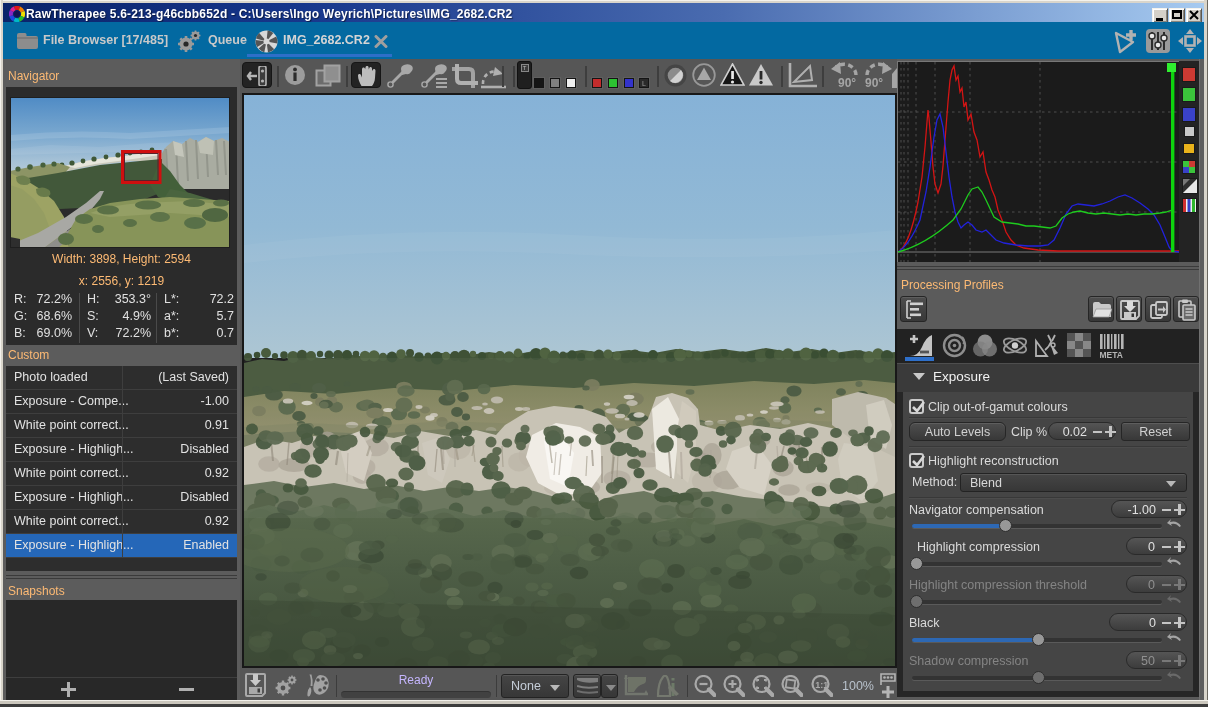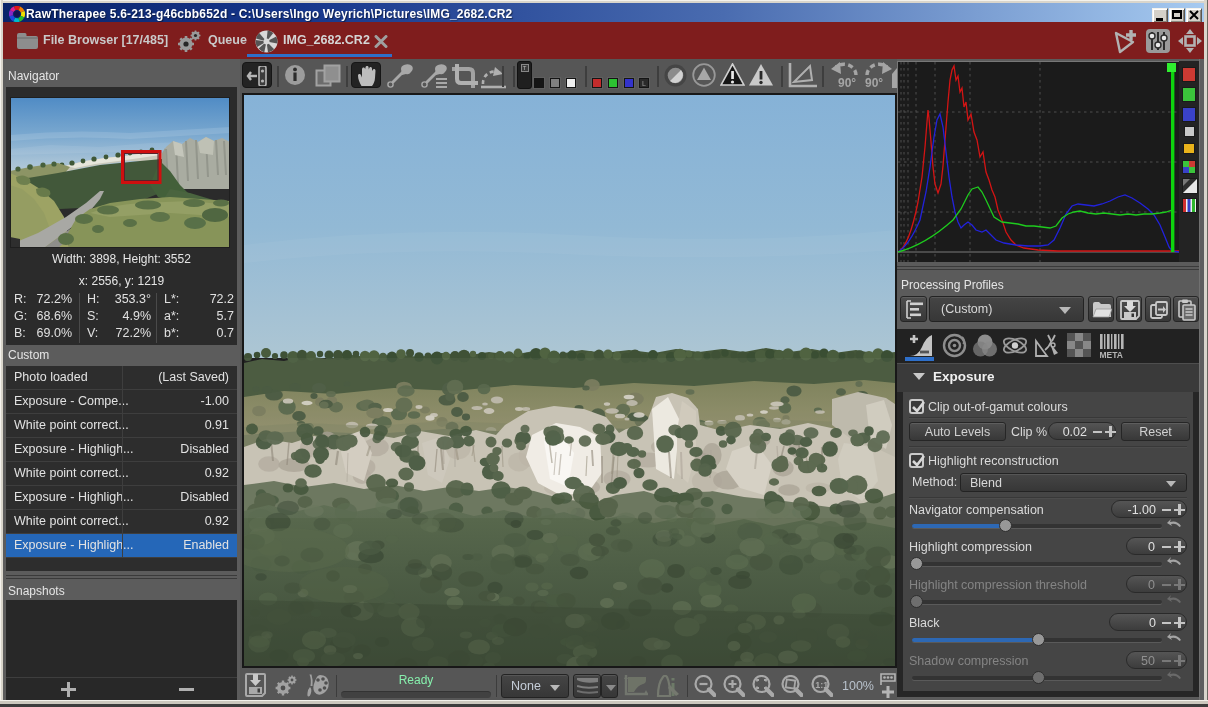--- a/index.html
+++ b/index.html
@@ -10,28 +10,28 @@
   #border-top { left:0; top:0; width:1208px; height:3px; background:#d9d5cb; border-top:1px solid #f4f2ec; }
   #border-left { left:0; top:0; width:3px; height:707px; background:#d9d5cb; border-left:1px solid #f4f2ec; }
   #border-right { left:1204px; top:0; width:4px; height:707px; background:#d9d5cb; border-right:1px solid #6a675f; }
   #border-bottom { left:0; top:700px; width:1208px; height:7px; background:#cbc7bd; border-top:1px solid #f2f0ea; border-bottom:3px solid #3c3c3c; }
 
   #titlebar { left:3px; top:3px; width:1201px; height:19px;
     background:linear-gradient(to right,#0a246a 0%,#17378c 25%,#4a6cb0 60%,#a6caf0 100%); }
   #title-text { left:23px; top:4px; color:#fff; font-size:12px; font-weight:bold; letter-spacing:0.2px; text-shadow:1px 1px 1px rgba(0,0,0,0.5); }
   .tb-btn { top:5px; width:16px; height:15px; background:#d4d0c8; border:1px solid; border-color:#f4f2ec #5a5751 #5a5751 #f4f2ec; box-shadow:inset 1px 1px 0 #fff, inset -1px -1px 0 #8a867e; }
 
-  #tabbar { left:3px; top:22px; width:1201px; height:37px; background:#7f1d1d; }
+  #tabbar { left:3px; top:22px; width:1201px; height:37px; background:#0369a1; }
   .tabtext { color:#c9c9c9; font-size:12.5px; font-weight:bold; top:11px; }
   #tab-underline { left:244px; top:32px; width:145px; height:3px; background:#2e6fc9; }
   .ticon { position:absolute; }
 
   
   #leftpanel { left:3px; top:59px; width:237px; height:641px; background:#5c5c5c; }
-  .paneltext { color:#e5e5e5; font-size:12px; }
+  .paneltext { color:#fdba74; font-size:12px; }
   #navbox { left:3px; top:28px; width:231px; height:258px; background:#2b2b2b; }
   #histbox-area { left:3px; top:307px; width:231px; height:192px; }
   .histrow { height:24px; background:#2d2d2d; border-bottom:1px solid #3e3e3e; color:#e2e2e2; font-size:12.5px; position:relative; }
   .histrow .lc { position:absolute; left:8px; top:4px; }
   .histrow .rc { position:absolute; right:8px; top:4px;margin-left:38px; }
   .histrow .div { position:absolute; left:116px; top:0; width:1px; height:100%; background:#3e3e3e; }
   #snapbox { left:3px; top:541px; width:231px; height:100px; background:#282828; }
 
   
   #centerpanel { left:240px; top:59px; width:657px; height:641px; background:#565656; }
@@ -232,21 +232,21 @@
 <ellipse cx="205" cy="118" rx="13" ry="7" fill="#506741"></ellipse>
 <ellipse cx="185" cy="126" rx="11" ry="6" fill="#587048"></ellipse>
 <ellipse cx="150" cy="120" rx="10" ry="5" fill="#5d7349"></ellipse>
 <path d="M0 140 L10 142 L10 151 L0 151 Z" fill="#2e2e2e"></path>
 <rect x="0.5" y="0.5" width="219" height="150" fill="none" stroke="#1f1f1f"></rect>
 
 <rect x="112.5" y="54.5" width="37.5" height="31" fill="none" stroke="#cf0f0f" stroke-width="3"></rect>
 <rect x="114.5" y="56.5" width="33.5" height="27" fill="none" stroke="#58222a" stroke-width="1"></rect>
 </svg>
     </div>
-    <div class="paneltext abs" style="left:0;top:193px;width:237px;text-align:center;">Width: 3898, Height: 3552</div>
+    <div class="paneltext abs" style="left:0;top:193px;width:237px;text-align:center;">Width: 3898, Height: 2594</div>
     <div class="paneltext abs" style="left:0;top:215px;width:237px;text-align:center;">x: 2556, y: 1219</div>
     <div class="abs" style="left:3px;top:232px;width:231px;height:54px;font-size:12.5px;color:#e0e0e0;">
       <div class="abs" style="left:73px;top:2px;width:1px;height:50px;background:#4a4a4a;"></div>
       <div class="abs" style="left:150px;top:2px;width:1px;height:50px;background:#4a4a4a;"></div>
       <div class="abs" style="left:8px;top:1px;">R:</div>
         <div class="abs" style="left:20px;top:1px;width:46px;text-align:right;">72.2%</div>
       <div class="abs" style="left:8px;top:18px;">G:</div>
         <div class="abs" style="left:20px;top:18px;width:46px;text-align:right;">68.6%</div>
       <div class="abs" style="left:8px;top:35px;">B:</div>
         <div class="abs" style="left:20px;top:35px;width:46px;text-align:right;">69.0%</div>
@@ -1184,21 +1184,21 @@
         <g fill="#4f4f4f">
             <circle cx="13" cy="6" r="1.8"></circle>
             <circle cx="18" cy="5" r="1.8"></circle>
             <circle cx="21" cy="9" r="1.8"></circle>
             <circle cx="19.5" cy="14" r="1.8"></circle>
             <circle cx="15" cy="16" r="1.8"></circle>
           </g>
       </svg>
       <div class="abs" style="left:96px;top:3px;width:1px;height:22px;background:#3c3c3c;"></div>
       <div class="abs" style="left:101px;top:19px;width:150px;height:7px;background:#414141;border-radius:3.5px;border-top:1px solid #333;"></div>
-      <div class="abs" style="left:101px;top:1px;width:150px;text-align:center;color:#86efac;font-size:12px;">Ready</div>
+      <div class="abs" style="left:101px;top:1px;width:150px;text-align:center;color:#c4b5fd;font-size:12px;">Ready</div>
       <div class="abs" style="left:256px;top:3px;width:1px;height:22px;background:#3c3c3c;"></div>
       <div class="abs ddown" style="left:261px;top:2px;width:68px;height:24px;">
         <span style="position:absolute;left:9px;top:4px;color:#c5cdd8;font-size:12.5px;">None</span>
         <span class="darr" style="right:8px;top:10px;"></span>
       </div>
       <div class="abs ddown" style="left:333px;top:2px;width:28px;height:24px;">
         <svg class="abs" style="left:3px;top:3px;" width="21" height="17" viewBox="0 0 21 17">
           <path d="M0 2 Q8 6 21 4 L21 0 L0 0 Z" fill="#7e7e7e"></path>
           <path d="M0 8 Q9 11 21 9" stroke="#7e7e7e" stroke-width="2" fill="none"></path>
           <path d="M0 13 Q9 16 21 14" stroke="#6e6e6e" stroke-width="2" fill="none"></path>
@@ -1324,24 +1324,20 @@
     <div class="abs rpbtn" style="left:3px;top:237px;width:27px;height:26px;">
       <svg class="abs" style="left:4px;top:3px;" width="19" height="19" viewBox="0 0 19 19">
         <path d="M2 1 L2 18 M2 1 L6 1 M2 18 L6 18" stroke="#cfcfcf" stroke-width="1.6" fill="none"></path>
         <g fill="#cfcfcf">
             <rect x="5" y="2.5" width="13" height="2.6"></rect>
             <rect x="5" y="8" width="9" height="2.6"></rect>
             <rect x="5" y="13.5" width="11" height="2.6"></rect>
           </g>
       </svg>
     </div>
-    <div class="abs ddown" style="left:32px;top:237px;width:155px;height:26px;">
-      <span style="position:absolute;left:11px;top:5px;color:#d8d8d8;font-size:12.5px;">(Custom)</span>
-      <span class="darr" style="right:12px;top:10px;border-top-width:7px;border-left-width:6px;border-right-width:6px;"></span>
-    </div>
     <div class="abs rpbtn" style="left:191px;top:237px;width:26px;height:26px;">
       <svg class="abs" style="left:3px;top:4px;" width="20" height="17" viewBox="0 0 20 17">
         <path d="M1 16 L1 3 Q1 1 3 1 L7 1 L9 3 L17 3 Q19 3 19 5 L19 16 Z" fill="#c9c9c9"></path>
         <path d="M1 16 L4 8 L20 8 L17 16 Z" fill="#e2e2e2" stroke="#9a9a9a" stroke-width="0.8"></path>
       </svg>
     </div>
     <div class="abs rpbtn" style="left:219px;top:237px;width:26px;height:26px;">
       <svg class="abs" style="left:3px;top:3px;" width="20" height="20" viewBox="0 0 20 20">
         <path d="M1 2 L1 18 Q1 19 2 19 L16 19 L19 16 L19 2 Q19 1 18 1 L2 1 Q1 1 1 2 Z" fill="none" stroke="#c9c9c9" stroke-width="1.8"></path>
         <rect x="4" y="12" width="12" height="6" fill="#c9c9c9"></rect>
@@ -1411,32 +1407,32 @@
           <rect x="15" y="1" width="2.6" height="15"></rect>
           <rect x="19" y="1" width="1.4" height="15"></rect>
           <rect x="22" y="1" width="2.6" height="15"></rect>
       </g>
       <text x="0.5" y="25" font-family="Liberation Sans" font-size="8.5" font-weight="bold" fill="#b5b5b5">META</text>
     </svg>
     <div class="abs" style="left:8px;top:298px;width:29px;height:4px;background:#2e6fc9;"></div>
 
     <div class="abs" style="left:0;top:304px;width:302px;height:29px;background:#3a3a3a;border-top:1px solid #4e4e4e;">
       <span style="position:absolute;left:16px;top:9px;width:0;height:0;border:6px solid transparent;border-top:7px solid #c9c9c9;"></span>
-      <span style="position:absolute;left:36px;top:5px;color:#f0f0f0;font-size:13.5px;font-weight:bold;">Exposure</span>
+      <span style="position:absolute;left:36px;top:5px;color:#f0f0f0;font-size:13.5px;font-weight:normal;">Exposure</span>
     </div>
 
     <div class="abs" style="left:0;top:333px;width:302px;height:305px;background:#262626;"></div>
     <div class="abs" style="left:6px;top:333px;width:290px;height:299px;background:#454545;">
       <div class="cbx" style="left:6px;top:7px;"></div>
       <svg class="abs" style="left:8px;top:8px;" width="15" height="14" viewBox="0 0 15 14">
           <path d="M2 7 L6 11 L13 2" stroke="#d8d8d8" stroke-width="2.6" fill="none"></path>
         </svg>
       <div class="exlabel" style="left:25px;top:8px;">Clip out-of-gamut colours</div>
       <div class="exsep" style="top:25px;left:6px;width:278px;"></div>
-      <div class="abs rpbtn" style="left:6px;top:30px;width:97px;height:19px;text-align:center;color:#d0d0d0;font-size:12.5px;line-height:18px;">Auto Levels</div>
+      <div class="abs rpbtn" style="left:6px;top:30px;width:97px;height:19px;text-align:center;color:#d0d0d0;font-size:12.5px;line-height:18px;border-radius:6px;">Auto Levels</div>
       <div class="exlabel" style="left:108px;top:33px;">Clip %</div>
       <div class="pill" style="left:145px;top:30px;width:68px;">
         <span class="val" style="left:8px;width:30px;">0.02</span>
           <span class="mm" style="left:44px;"></span>
           <span class="pp1" style="left:56px;"></span>
           <span class="pp2" style="left:60.2px;"></span>
       </div>
       <div class="abs rpbtn" style="left:218px;top:30px;width:69px;height:19px;text-align:center;color:#d0d0d0;font-size:12.5px;line-height:18px;">Reset</div>
       <div class="exsep" style="top:54px;left:6px;width:278px;"></div>
       <div class="cbx" style="left:6px;top:61px;"></div>
@@ -1456,21 +1452,21 @@
           <span class="mm" style="left:50px;"></span>
           <span class="pp1" style="left:62px;"></span>
           <span class="pp2" style="left:66.2px;"></span>
       </div>
       <div class="track" style="left:9px;top:132px;width:250px;"></div>
       <div class="tfill" style="left:9px;top:132px;width:93px;"></div>
       <div class="thumb" style="left:96px;top:127px;"></div>
       <svg class="abs" style="left:264px;top:127px;" width="16" height="12" viewBox="0 0 16 12">
           <path d="M14 7 Q10 1 3 3 L4 0 L0 4 L5 7 L4 5 Q9 3.6 12.5 8 Z" fill="#a5a5a5"></path>
         </svg>
-      <div class="exlabel" style="left:6px;top:148px;text-align:center;">Highlight compression</div>
+      <div class="exlabel" style="left:14px;top:148px;text-align:center;">Highlight compression</div>
       <div class="pill" style="left:223px;top:145px;width:61px;">
         <span class="val" style="left:2px;width:26px;">0</span>
           <span class="mm" style="left:35px;"></span>
           <span class="pp1" style="left:47px;"></span>
           <span class="pp2" style="left:51.2px;"></span>
       </div>
       <div class="track" style="left:9px;top:170px;width:250px;"></div>
       <div class="thumb" style="left:7px;top:165px;"></div>
       <svg class="abs" style="left:264px;top:165px;" width="16" height="12" viewBox="0 0 16 12">
           <path d="M14 7 Q10 1 3 3 L4 0 L0 4 L5 7 L4 5 Q9 3.6 12.5 8 Z" fill="#a5a5a5"></path>

